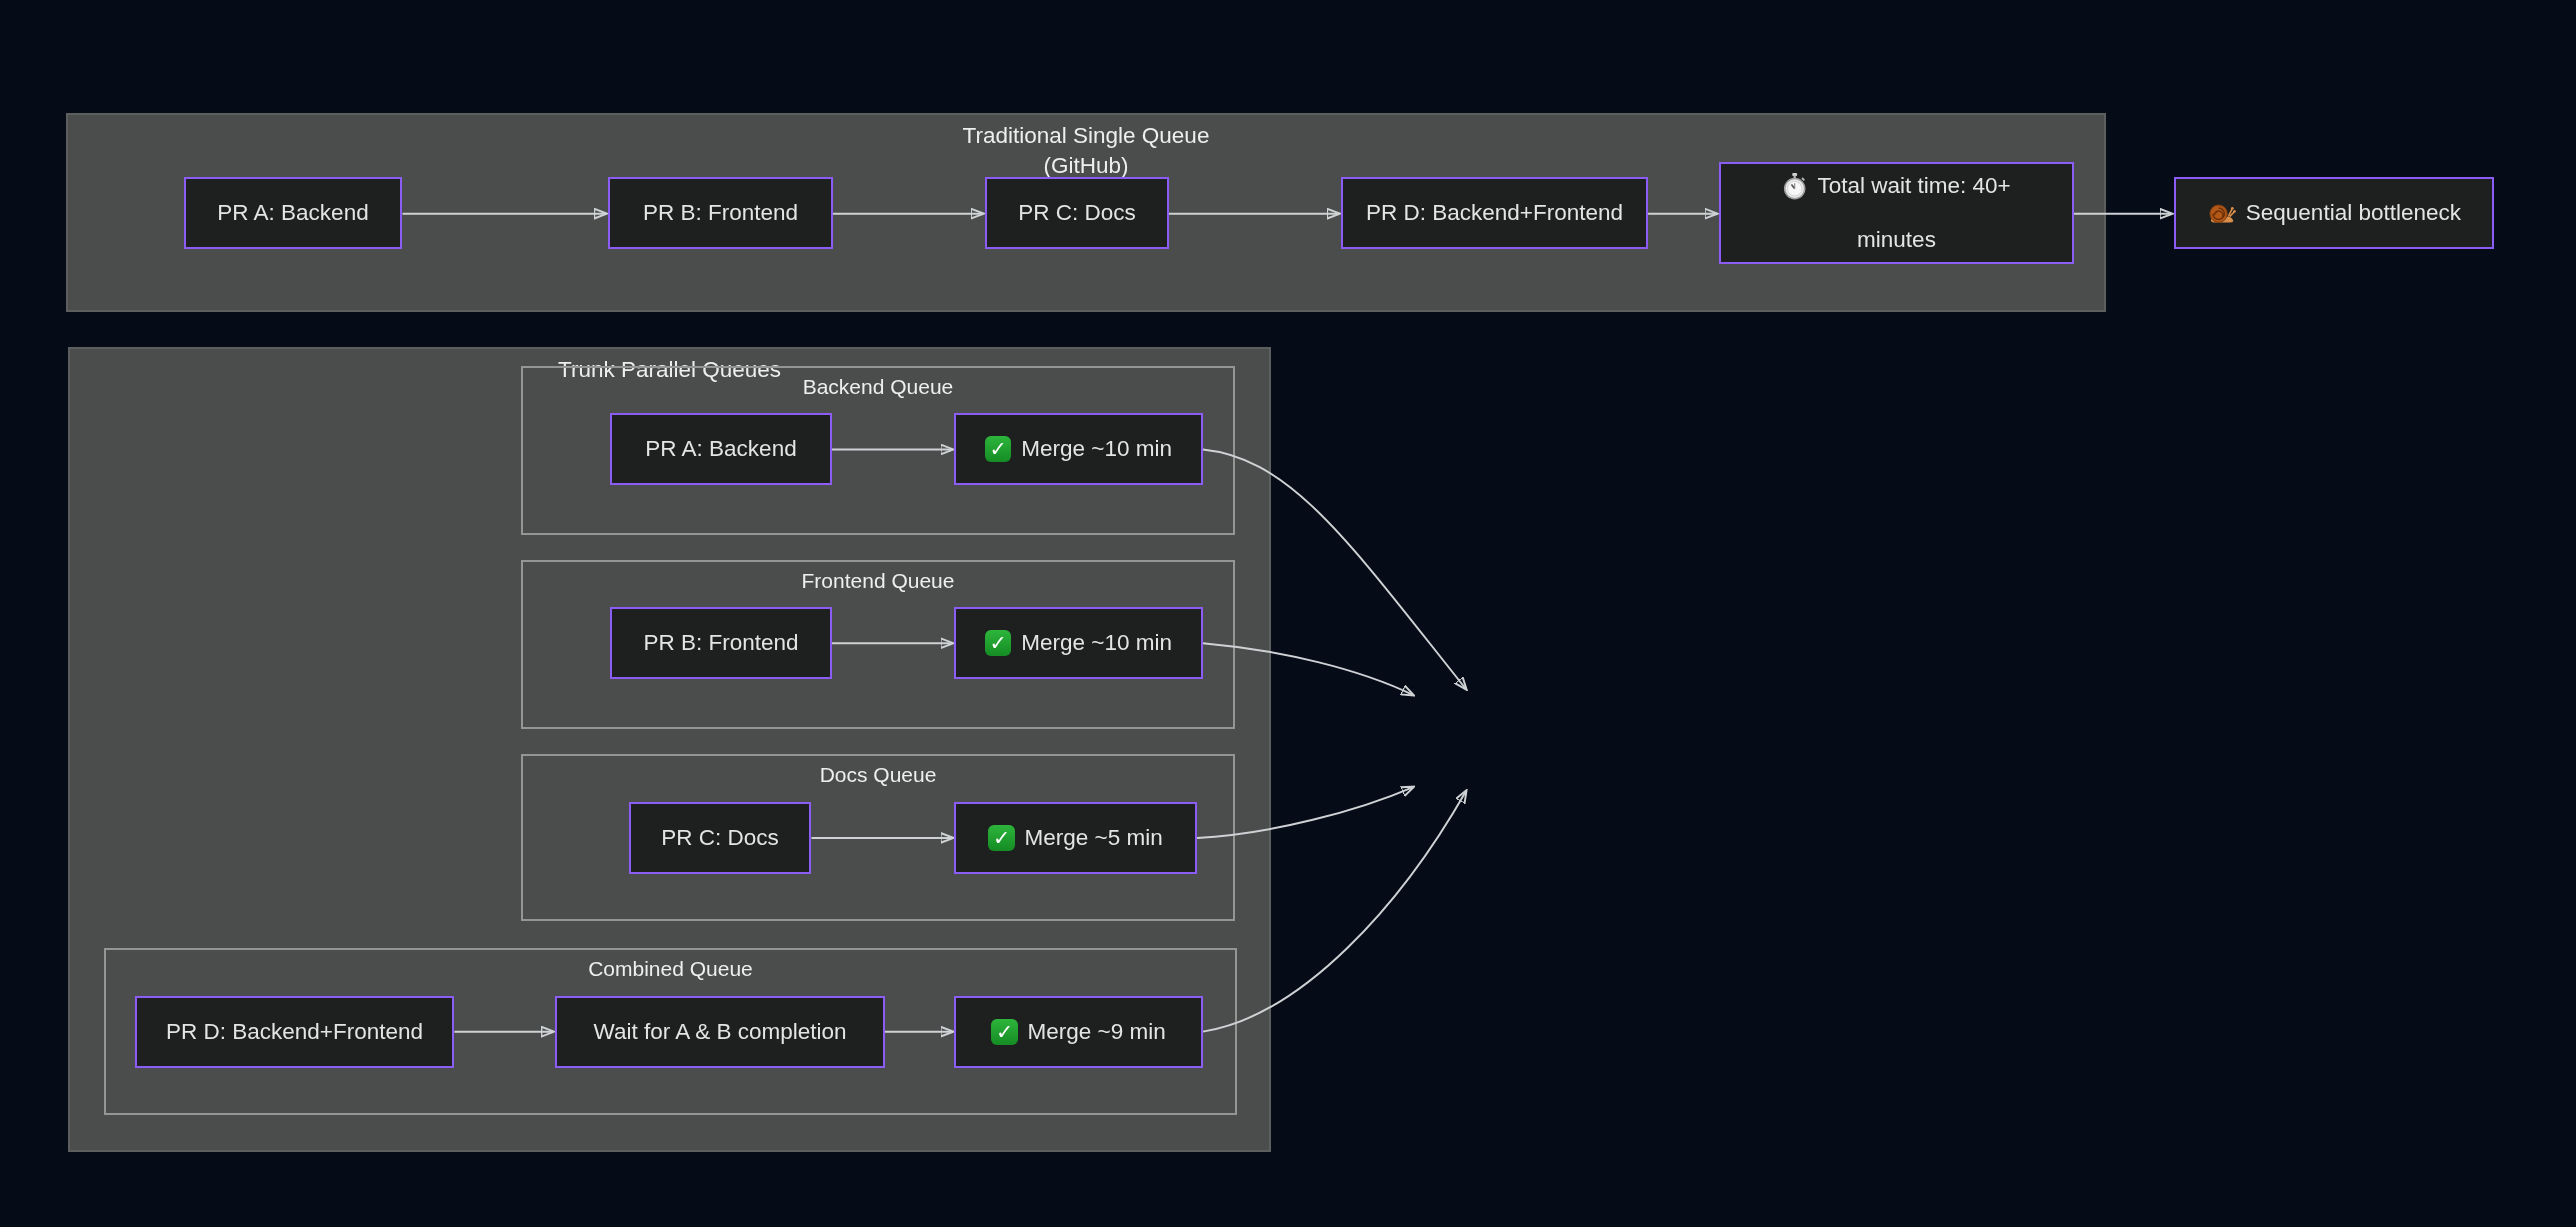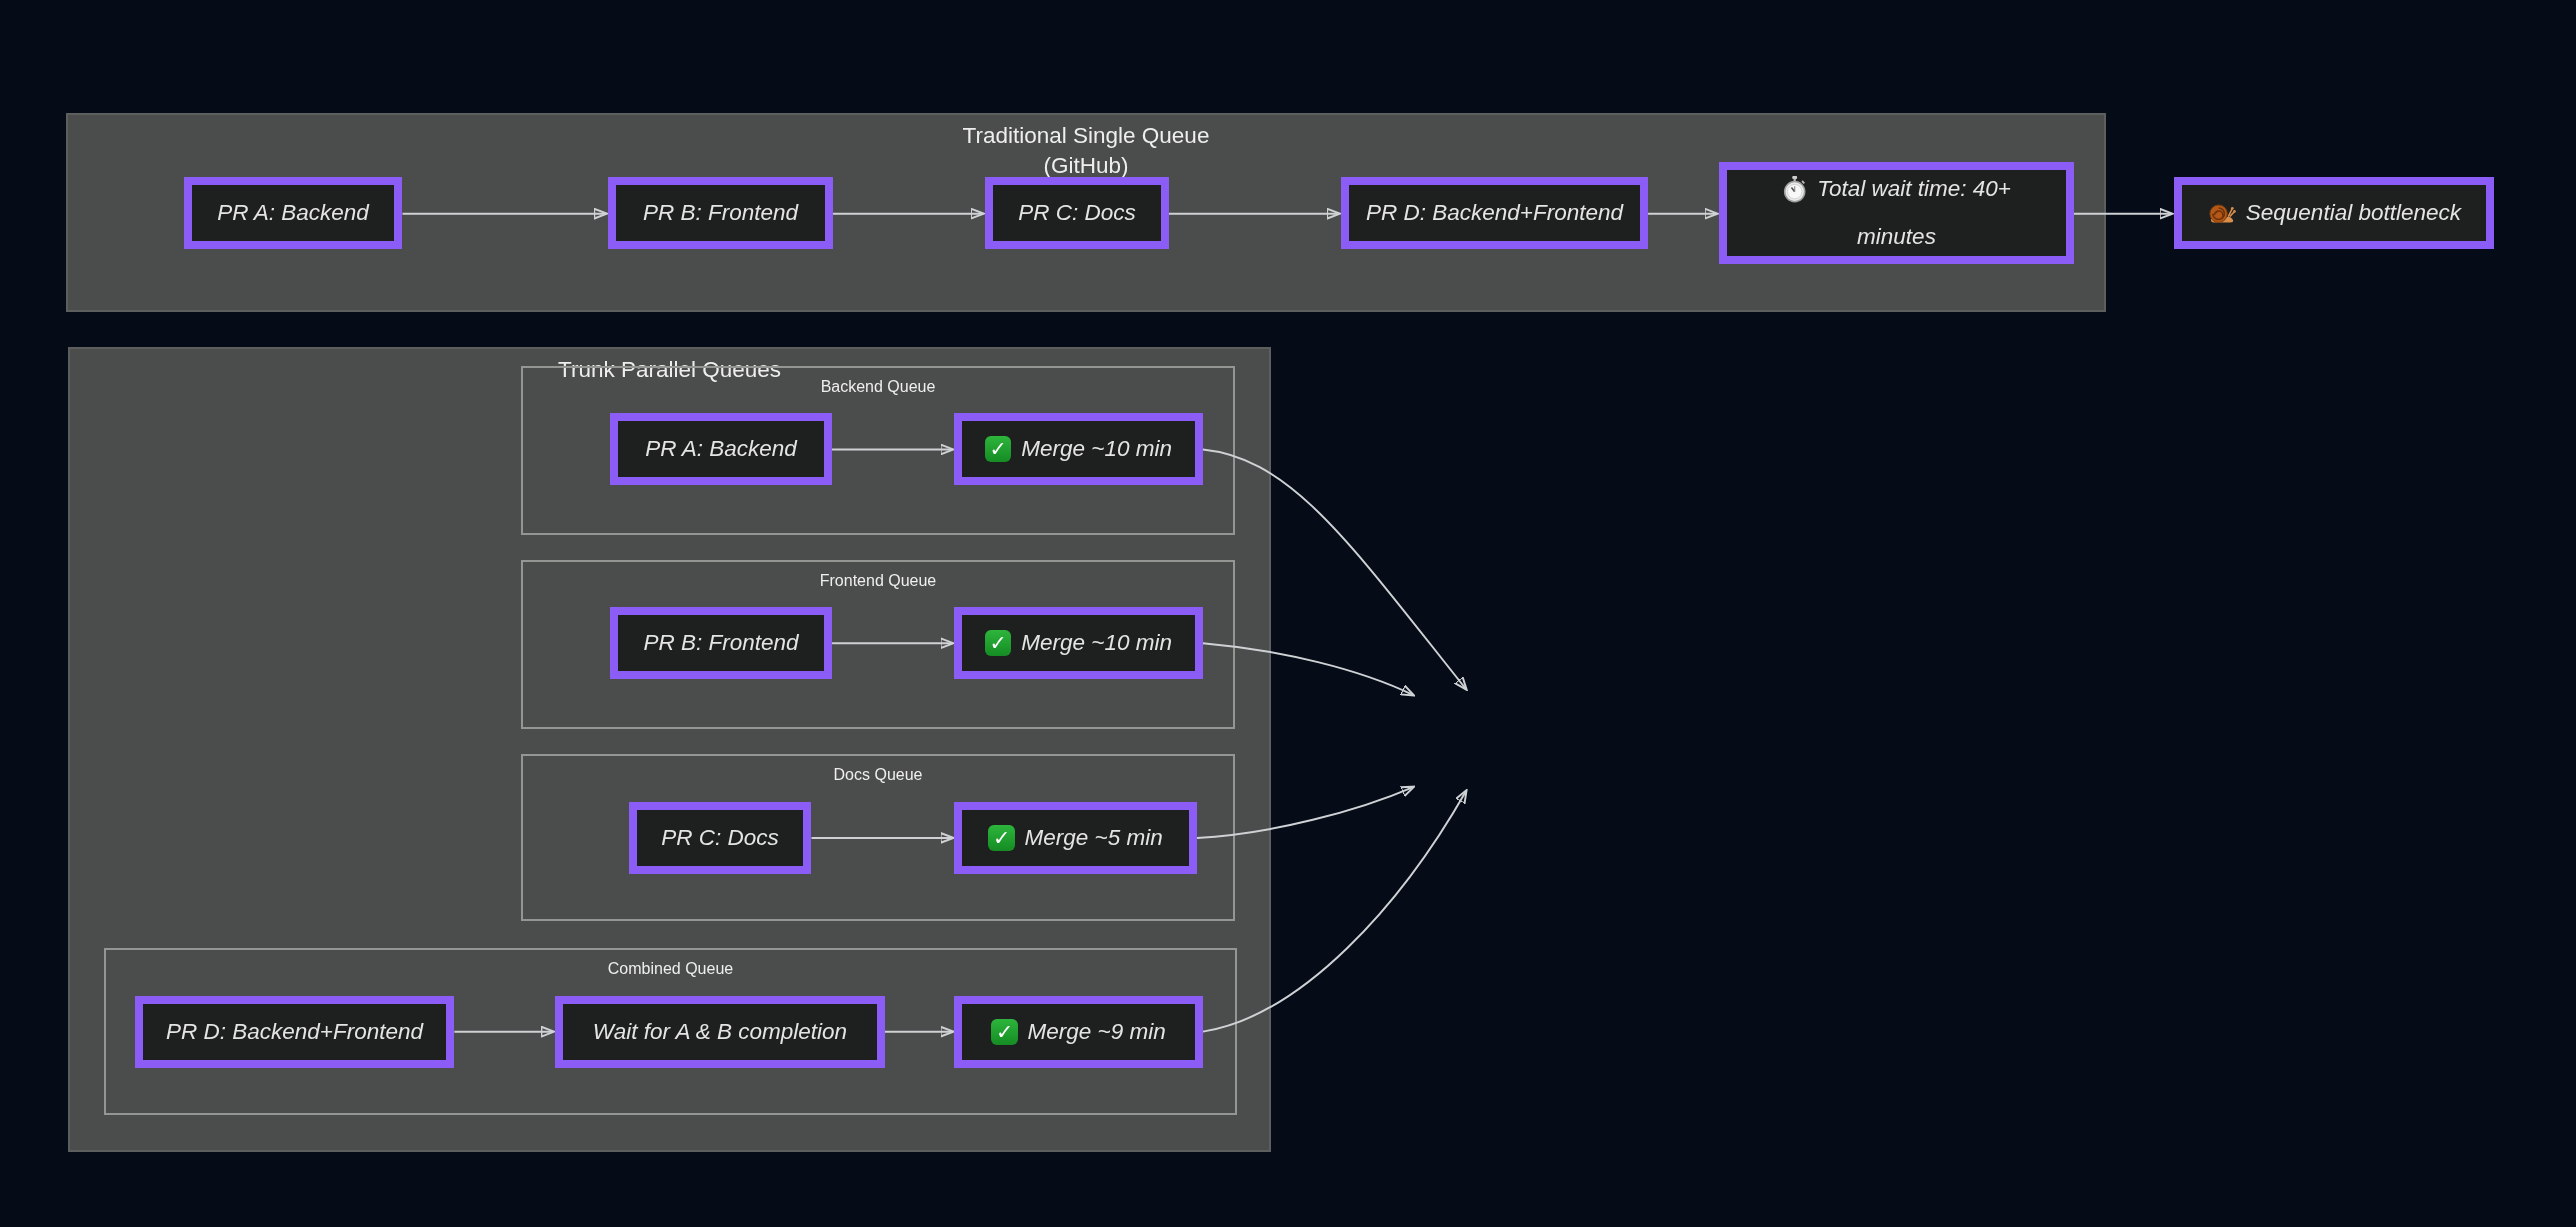--- a/index.html
+++ b/index.html
@@ -3,24 +3,24 @@
 <meta charset="utf-8">
 <style>
   html,body{margin:0;padding:0;background:#050b17;}
   .canvas{position:relative;width:2576px;height:1227px;background:#050b17;overflow:hidden;
           font-family:"Liberation Sans","DejaVu Sans",sans-serif;margin-top:16px;}
   .cluster{position:absolute;background:#4b4d4d;border:2px solid #5d5f5f;box-sizing:border-box;z-index:1;}
   .subcluster{position:absolute;border:2px solid #949694;box-sizing:border-box;z-index:2;background:transparent;}
   .cluster-title{position:absolute;left:0;top:5.9px;width:100%;text-align:center;color:#eeeeee;
                  font-size:22.5px;line-height:30px;z-index:2;}
   .subcluster-title{position:absolute;left:0;top:4.9px;width:100%;text-align:center;color:#eeeeee;
-                    font-size:16px;line-height:27px;}
+                    font-size:21px;line-height:27px;}
   .node{position:absolute;display:flex;align-items:center;justify-content:center;gap:9.8px;
-        background:#1e2020;border:8px solid #8b5cf6;box-sizing:border-box;color:#e4e4e4;
-        font-size:22.5px;z-index:4;text-align:center;font-style:italic;}
+        background:#1e2020;border:2px solid #8b5cf6;box-sizing:border-box;color:#e4e4e4;
+        font-size:22.5px;z-index:4;text-align:center;}
   .node .lbl{white-space:nowrap;}
   .node-multiline{flex-direction:row;flex-wrap:wrap;line-height:32px;padding:0 9.8px;}
   .wrapline{width:100%;display:flex;align-items:center;justify-content:center;gap:9.8px;}
   #edges{position:absolute;left:0;top:0;z-index:3;}
   #edges path{stroke:#cfd2d4;stroke-width:2;fill:none;}
   
   .check-icon{width:26.4px;height:26.4px;border-radius:5.9px;flex:0 0 auto;
               background:linear-gradient(#2db53c,#158c24);display:inline-flex;align-items:center;
               justify-content:center;color:#ffffff;font-size:20.6px;font-weight:bold;line-height:1;}
   .svg-icon{flex:0 0 auto;display:inline-flex;}

